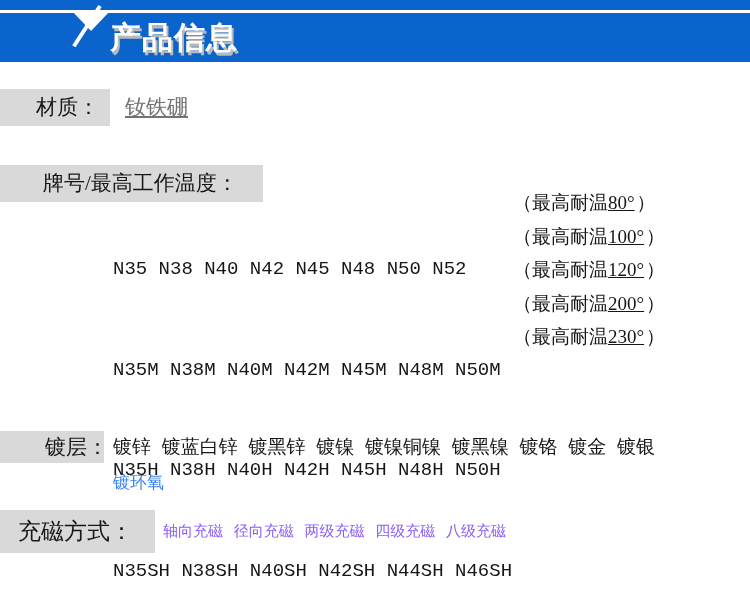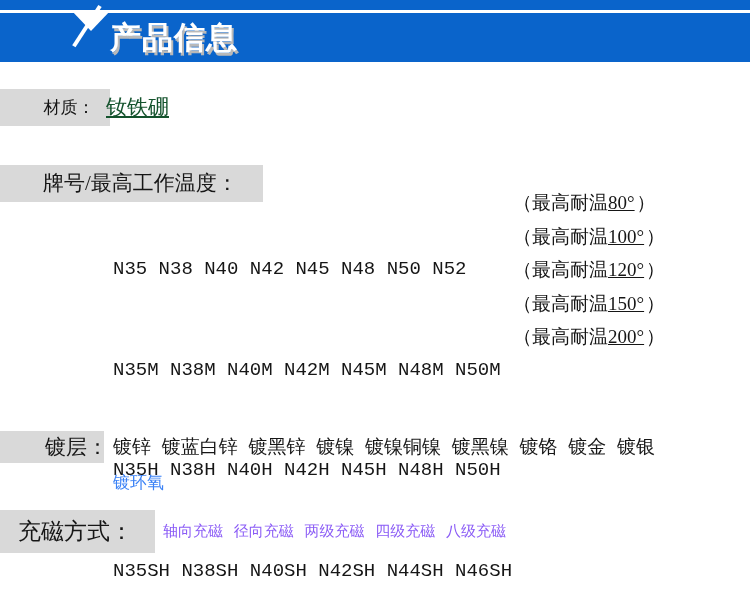--- a/index.html
+++ b/index.html
@@ -22,28 +22,28 @@
     font-size:31px;font-weight:bold;color:#ffffff;letter-spacing:1px;
     text-shadow:2px 3px 0 #b9b9b9;z-index:2;white-space:nowrap;
   }
   
   .graybox{position:absolute;background:#d9d9d9;}
   .box-material{left:0;top:89px;width:110px;height:37px;}
   .box-grade{left:0;top:138px;width:263px;height:37px;margin-top:27px;}
   .box-coating{left:0;top:431px;width:104px;height:32px;}
   .box-magnet{left:0;top:510px;width:155px;height:43px;}
   .lbl{white-space:nowrap;color:#161616;}
-  .lbl-material{padding-left:28px;line-height:37px;font-size:17px;text-align:center;}
+  .lbl-material{padding-left:36px;line-height:37px;font-size:21px;}
   .lbl-grade{padding-left:43px;line-height:37px;font-size:21px;}
   .lbl-coating{padding-left:45px;line-height:32px;font-size:21px;}
   .lbl-magnet{padding-left:18px;line-height:43px;font-size:23px;}
   
   .material-link{
-    position:absolute;left:106px;top:89px;line-height:37px;font-size:21px;
-    color:#14532d;text-decoration:underline;white-space:nowrap;cursor:pointer;
+    position:absolute;left:125px;top:89px;line-height:37px;font-size:21px;
+    color:#737373;text-decoration:underline;white-space:nowrap;cursor:pointer;
   }
   
   .grades-col{
     position:absolute;left:113px;top:186px;
     font-family:"Liberation Mono","DejaVu Sans Mono",monospace;
     font-size:19px;line-height:33.5px;color:#161616;white-space:pre;
   }
   .temps-col{
     position:absolute;left:513px;top:186px;
     font-size:19px;line-height:33.5px;color:#161616;white-space:nowrap;
@@ -82,22 +82,22 @@
   <div>N35SH N38SH N40SH N42SH N44SH N46SH</div>
   
   
   
 </div>
 
 <div class="temps-col">
   <div><span>（最高耐温</span><span class="temp-num">80°</span><span>）</span></div>
   <div><span>（最高耐温</span><span class="temp-num">100°</span><span>）</span></div>
   <div><span>（最高耐温</span><span class="temp-num">120°</span><span>）</span></div>
-  <div><span>（最高耐温</span><span class="temp-num">150°</span><span>）</span></div>
   <div><span>（最高耐温</span><span class="temp-num">200°</span><span>）</span></div>
+  <div><span>（最高耐温</span><span class="temp-num">230°</span><span>）</span></div>
 </div>
 
 <div class="graybox box-coating">
   <div class="lbl lbl-coating">镀层：</div>
 </div>
 <div class="coating-line1">镀锌 镀蓝白锌 镀黑锌 镀镍 镀镍铜镍 镀黑镍 镀铬 镀金 镀银</div>
 <div class="coating-line2">镀环氧</div>
 
 <div class="graybox box-magnet">
   <div class="lbl lbl-magnet">充磁方式：</div>

